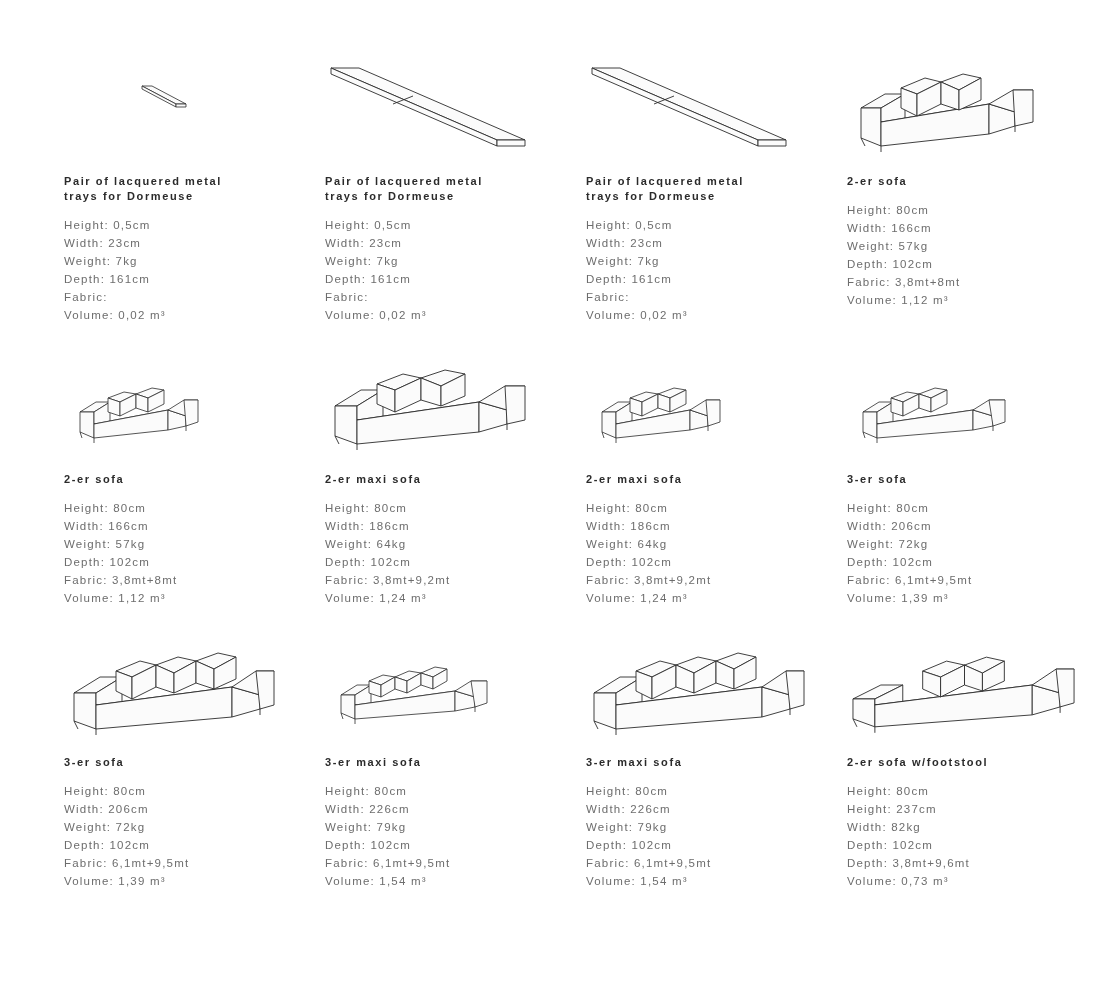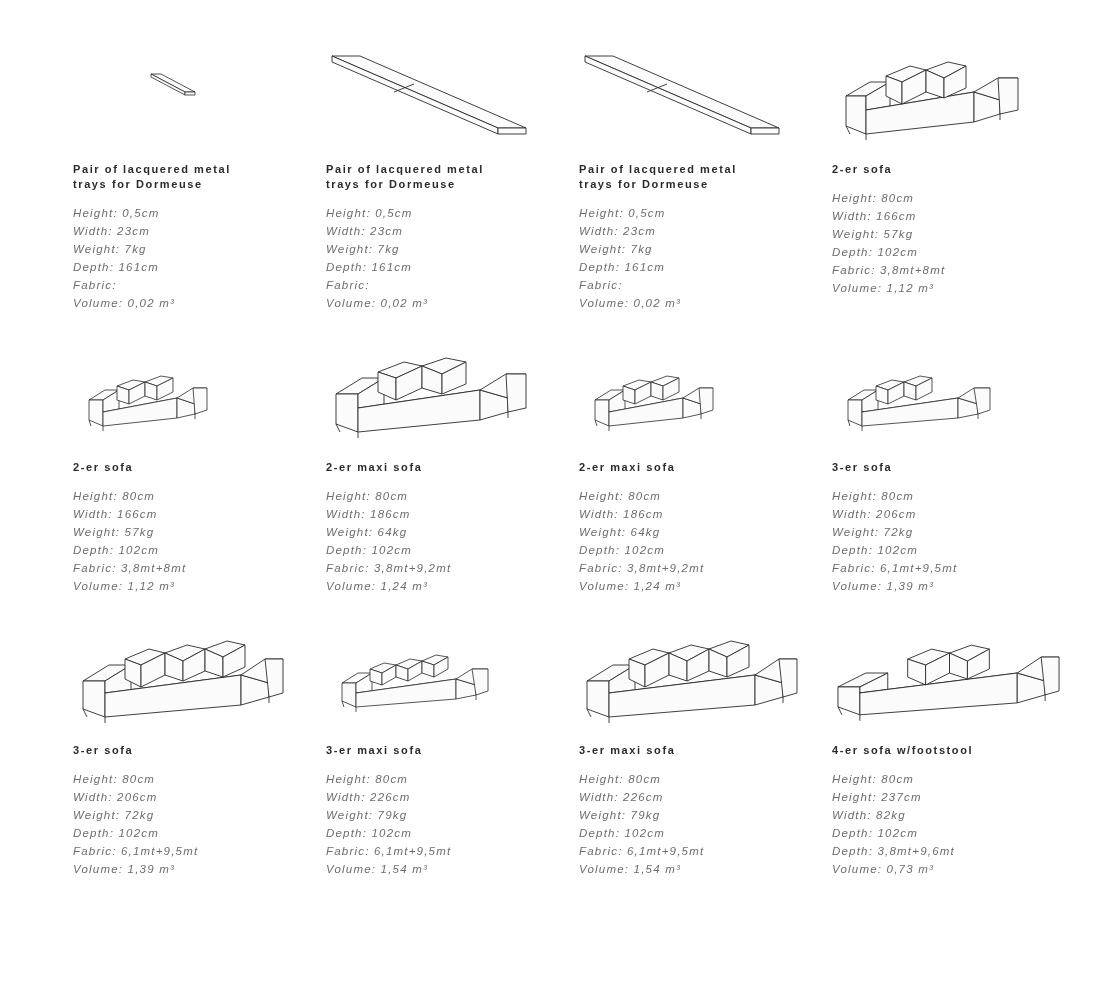--- a/index.html
+++ b/index.html
@@ -17,25 +17,24 @@
   #sheet {
     position: relative;
     width: 1117px;
     height: 996px;
     box-sizing: border-box;
     padding: 0;
   }
   .grid {
     display: grid;
     grid-template-columns: repeat(4, 253px);
-    column-gap: 0px;
+    column-gap: 8px;
     padding-left: 64px;
-    padding-top: 14px;
+    padding-top: 26px;
     box-sizing: border-box;
-    margin-left: 9px;
   }
   .cell {
     width: 253px;
     box-sizing: border-box;
     padding-right: 14px;
   }
   .figure {
     height: 140px;
     display: flex;
     align-items: flex-end;
@@ -52,21 +51,20 @@
     color: #2b2b2b;
     line-height: 15px;
     margin-bottom: 12px;
     white-space: pre-line;
   }
   .specs {
     font-size: 11.5px;
     letter-spacing: 1.2px;
     color: #6d6d6d;
     line-height: 18px;
-    font-style: italic;
   }
   .spec-line {
     white-space: pre;
   }
 </style>
 </head>
 <body>
 
 <div id="sheet">
   <div class="grid">
@@ -445,21 +443,21 @@
             <polygon points="94,50 118,38 118,58 94,70"></polygon>
             <polygon points="118,38 140,30 158,34 136,46"></polygon>
             <polygon points="118,38 118,58 136,64 136,46"></polygon>
             <polygon points="136,46 158,34 158,54 136,64"></polygon>
             <line x1="6" y1="92" x2="10" y2="100"></line>
             <line x1="28" y1="100" x2="28" y2="106"></line>
             <line x1="214" y1="80" x2="214" y2="86"></line>
           </g>
         </svg>
       </div>
-      <div class="title">4-er sofa w/footstool</div>
+      <div class="title">2-er sofa w/footstool</div>
       <div class="specs">
         <div class="spec-line">Height: 80cm</div>
         <div class="spec-line">Height: 237cm</div>
         <div class="spec-line">Width: 82kg</div>
         <div class="spec-line">Depth: 102cm</div>
         <div class="spec-line">Depth: 3,8mt+9,6mt</div>
         <div class="spec-line">Volume: 0,73 m³</div>
       </div>
     </div>
 

